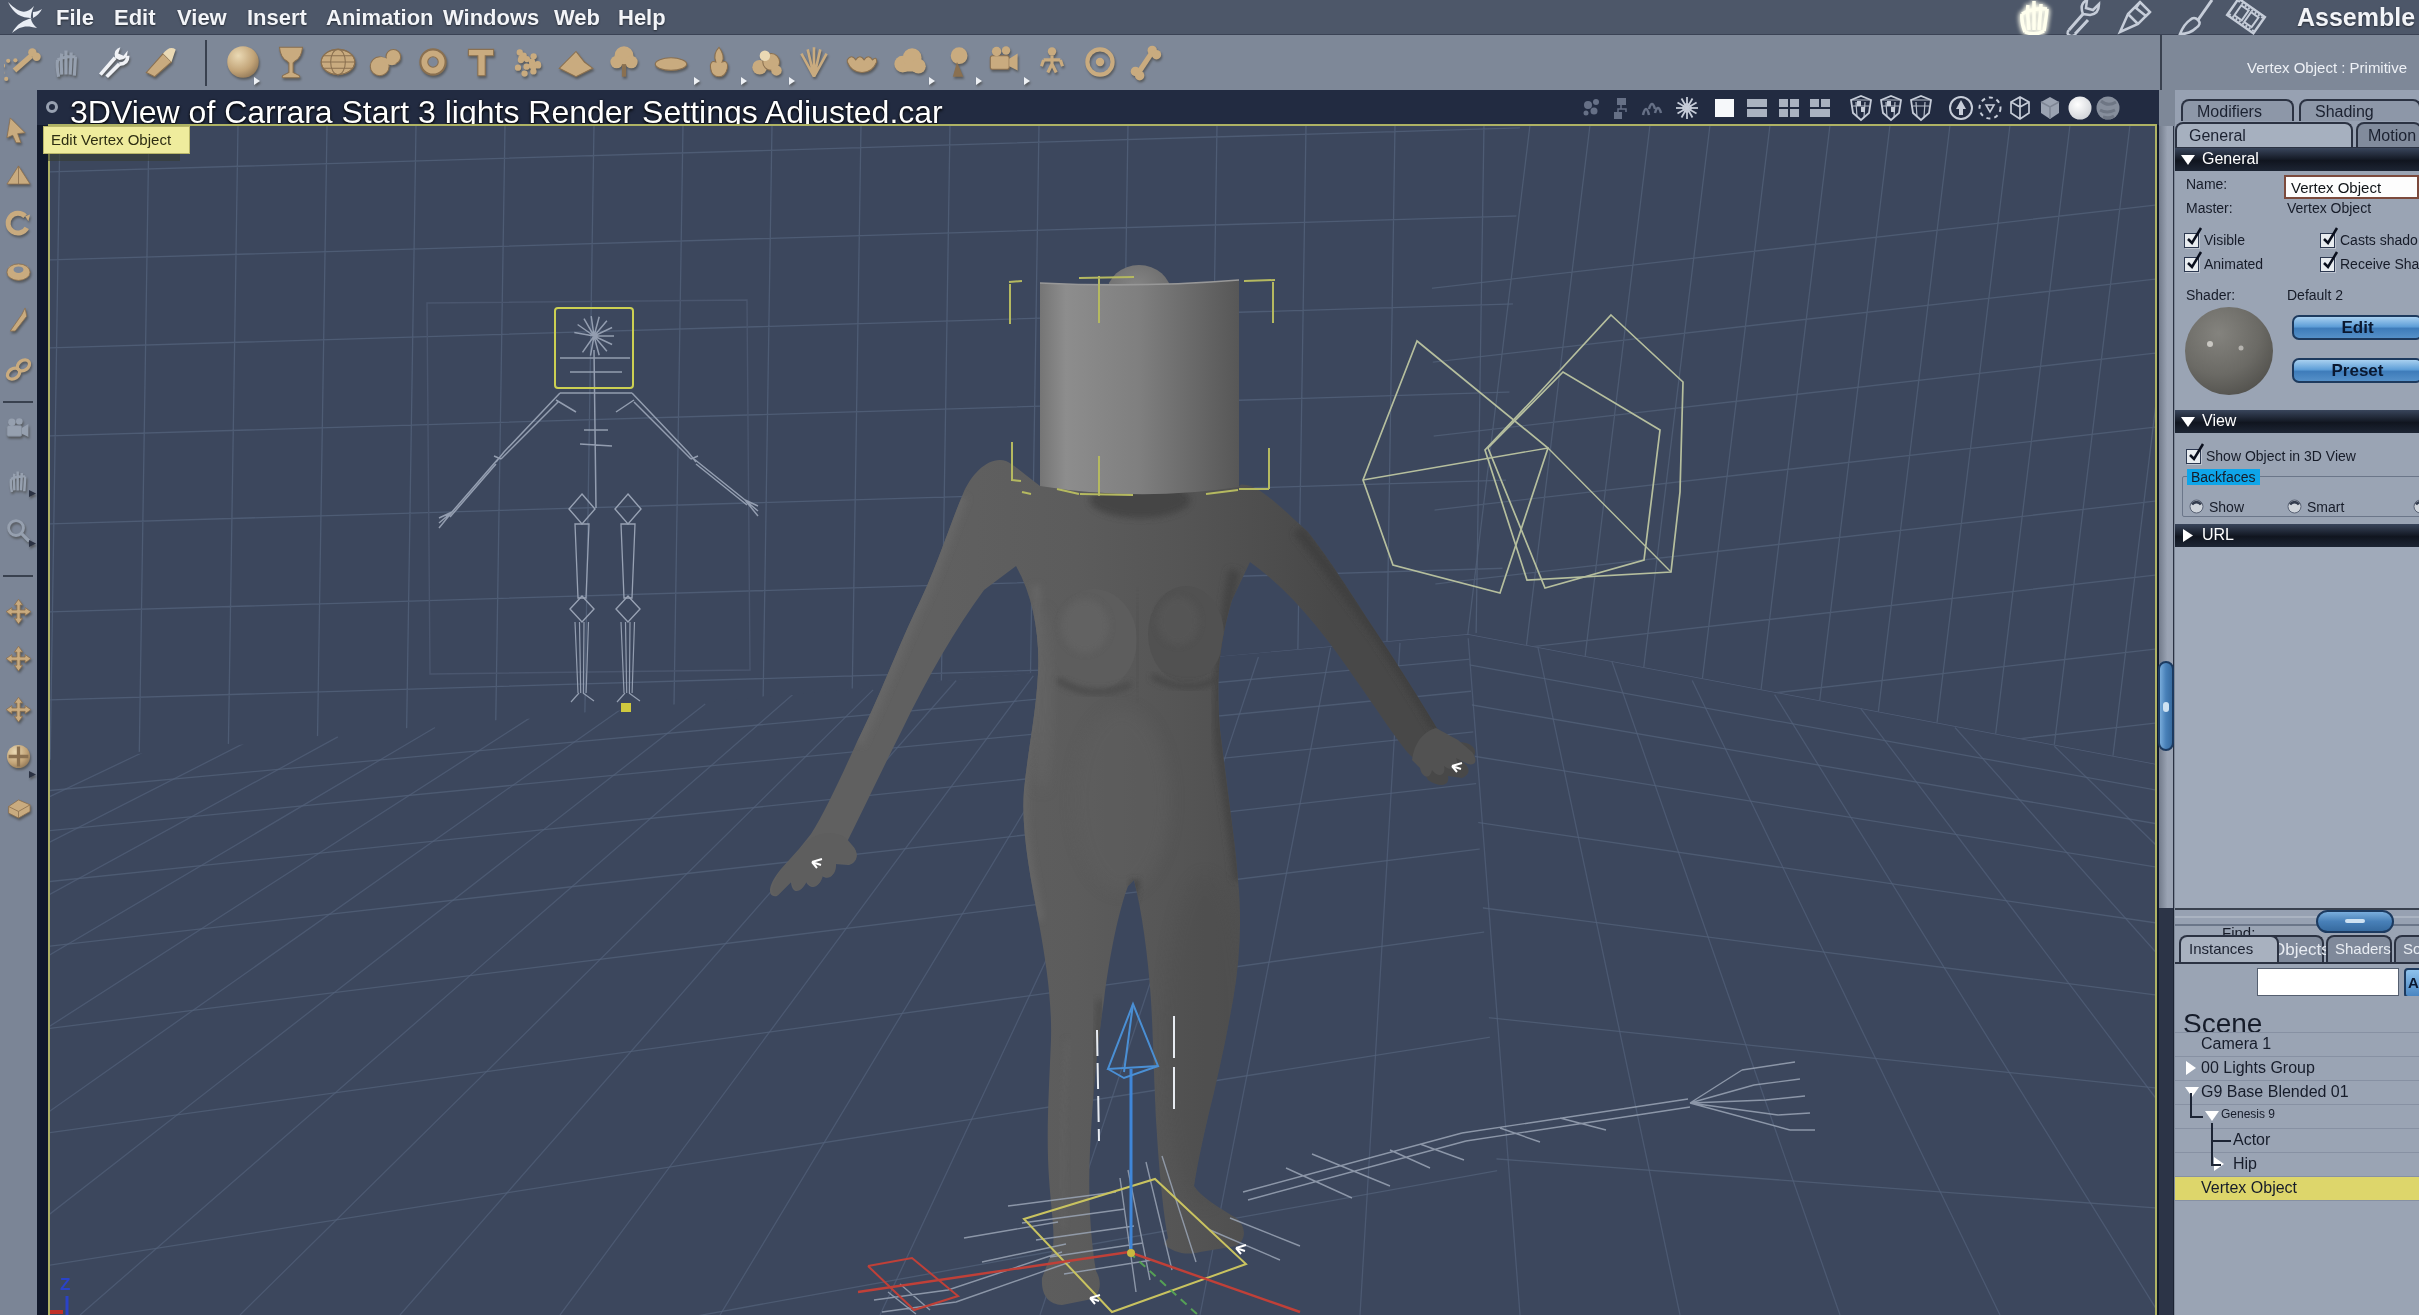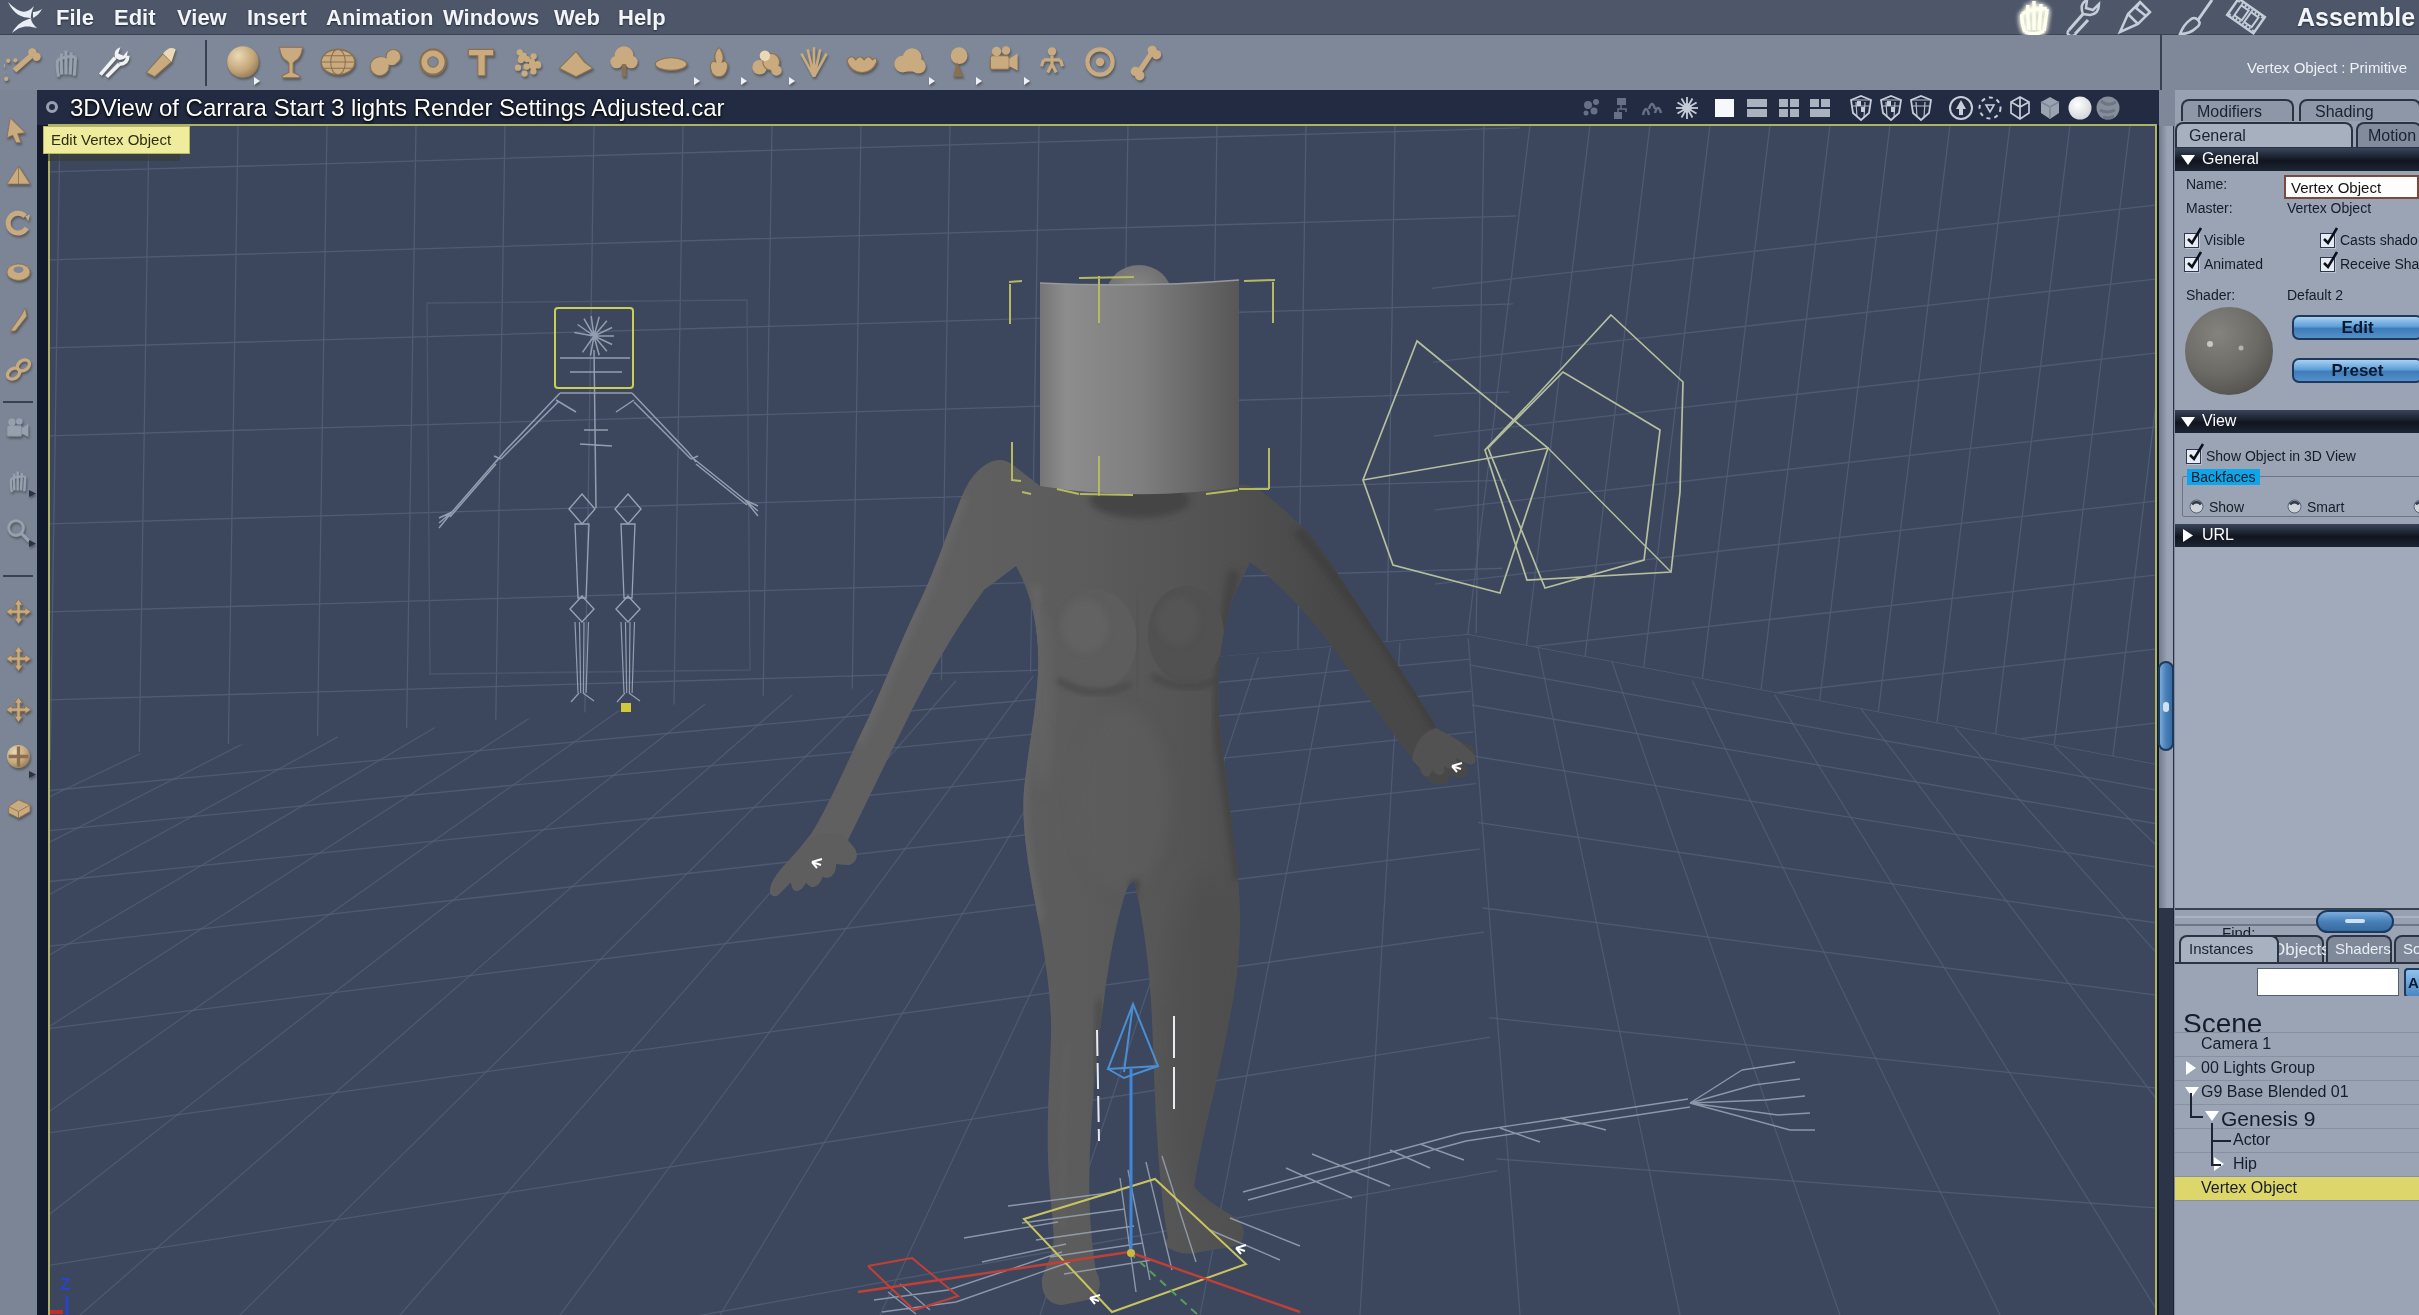--- a/index.html
+++ b/index.html
@@ -5,21 +5,21 @@
   html,body{margin:0;padding:0;width:2419px;height:1315px;overflow:hidden;
     font-family:"Liberation Sans",sans-serif;background:#7e8898;}
   .abs{position:absolute;}
   #menubar{position:absolute;left:0;top:0;width:2419px;height:34px;background:#4d5769;border-bottom:1px solid #3a4254;font-weight:bold;}
   #menubar .mi{position:absolute;top:5px;color:#f2f4f8;font-size:22px;text-shadow:0 1px 2px rgba(0,0,0,.55);}
   #toolbar{position:absolute;left:0;top:35px;width:2419px;height:55px;background:#7e8898;}
   #toolbar svg,#leftbar svg{filter:drop-shadow(1px 2px 1px rgba(40,36,24,.45));}
   #leftbar{position:absolute;left:0;top:90px;width:37px;height:1225px;background:#7b8596;}
   #vpwrap{position:absolute;left:37px;top:90px;width:2122px;height:1225px;background:#11192b;}
   #vptitle{position:absolute;left:0;top:0;width:2122px;height:35px;background:#222b41;}
-  #vptitle .t{position:absolute;left:33px;top:4px;color:#fff;font-size:24px;text-shadow:0 2px 3px rgba(0,0,0,.9),0 0 2px rgba(0,0,0,.8);}
+  #vptitle .t{position:absolute;left:33px;top:4px;color:#fff;font-size:32px;text-shadow:0 2px 3px rgba(0,0,0,.9),0 0 2px rgba(0,0,0,.8);}
   #scrollcol{position:absolute;left:2159px;top:126px;width:14px;height:782px;background:linear-gradient(90deg,#737c8c,#9aa3b3 60%);border-right:1px solid #2a3142;}
   #scrollcol2{position:absolute;left:2159px;top:908px;width:14px;height:407px;background:#2c3447;border-right:1px solid #1c2333;}
   #rpanel{position:absolute;left:2175px;top:90px;width:244px;height:1225px;background:#97a1b2;overflow:hidden;}
   .darkhdr{position:absolute;left:0;width:244px;height:23px;background:linear-gradient(180deg,#39455b,#10151f 55%,#1d2534);color:#fff;font-size:16px;}
   .darkhdr span{position:absolute;left:27px;top:2px;}
   .lbl{position:absolute;color:#161b28;font-size:14px;white-space:nowrap;}
   .cb{position:absolute;width:13px;height:13px;background:#e8ecf0;border:1px solid #2c3850;box-shadow:1px 1px 0 rgba(255,255,255,.35);}
   .cb svg{position:absolute;left:0px;top:-7px;overflow:visible;}
   .btn{position:absolute;height:25px;border:2px solid #1d3a5e;border-radius:7px;box-sizing:border-box;
     background:linear-gradient(180deg,#a8d0f0,#5f9fd8 45%,#3e7cba 55%,#5590c8);
@@ -710,21 +710,21 @@
 <span class="abs" style="left:26px;top:969px;font-size:16px;color:#161c2a">00 Lights Group</span>
 <svg class="abs" style="left:10px;top:971px" width="12" height="14">
       <path d="M1 0 L11 7 L1 14 Z" fill="#fff"></path>
     </svg>
 <div class="abs" style="left:0;top:990px;width:244px;height:1px;background:#8791a3"></div>
 <span class="abs" style="left:26px;top:993px;font-size:16px;color:#161c2a">G9 Base Blended 01</span>
 <svg class="abs" style="left:10px;top:997px" width="15" height="11">
       <path d="M0 0 H14 L7 10 Z" fill="#fff"></path>
     </svg>
 <div class="abs" style="left:0;top:1014px;width:244px;height:1px;background:#8791a3"></div>
-<span class="abs" style="left:46px;top:1017px;font-size:21px;color:#161c2a">Genesis 9</span>
+<span class="abs" style="left:46px;top:1017px;font-size:12px;color:#161c2a">Genesis 9</span>
 <svg class="abs" style="left:30px;top:1021px" width="15" height="11">
       <path d="M0 0 H14 L7 10 Z" fill="#fff"></path>
     </svg>
 <div class="abs" style="left:0;top:1038px;width:244px;height:1px;background:#8791a3"></div>
 <span class="abs" style="left:58px;top:1041px;font-size:16px;color:#161c2a">Actor</span>
 <div class="abs" style="left:0;top:1062px;width:244px;height:1px;background:#8791a3"></div>
 <span class="abs" style="left:58px;top:1065px;font-size:16px;color:#161c2a">Hip</span>
 <svg class="abs" style="left:38px;top:1067px" width="12" height="14">
       <path d="M1 0 L11 7 L1 14 Z" fill="#fff"></path>
     </svg>

